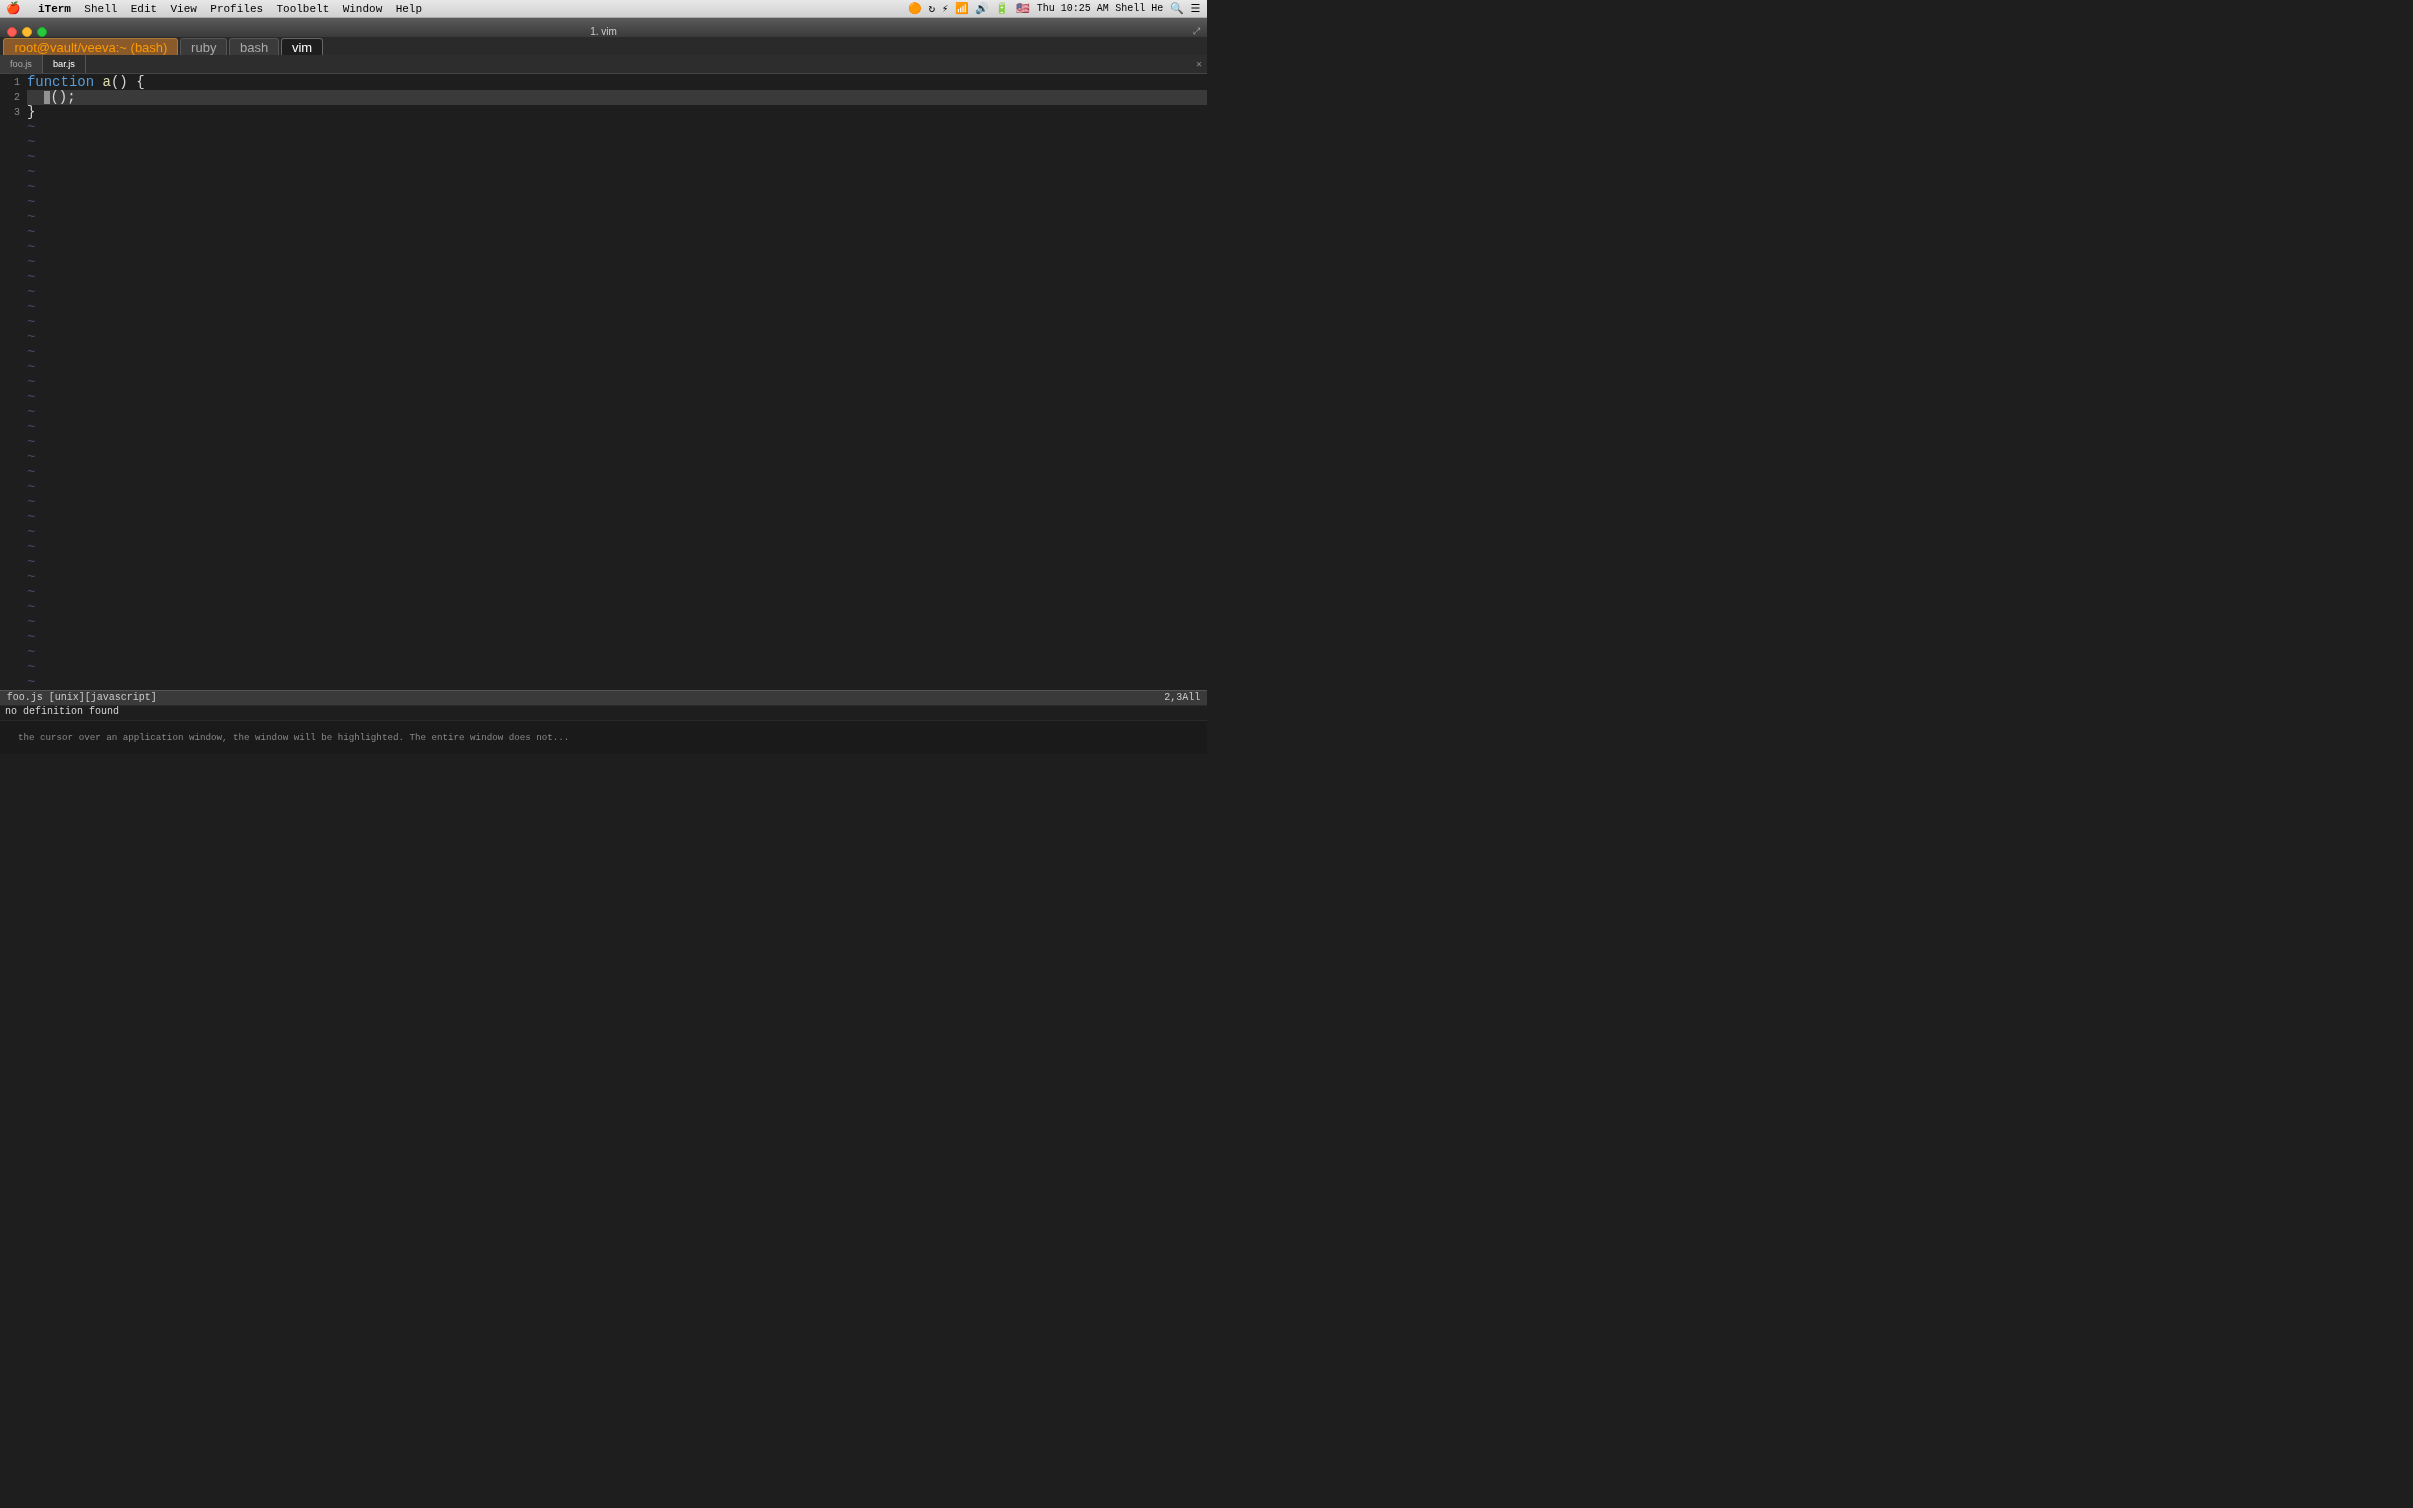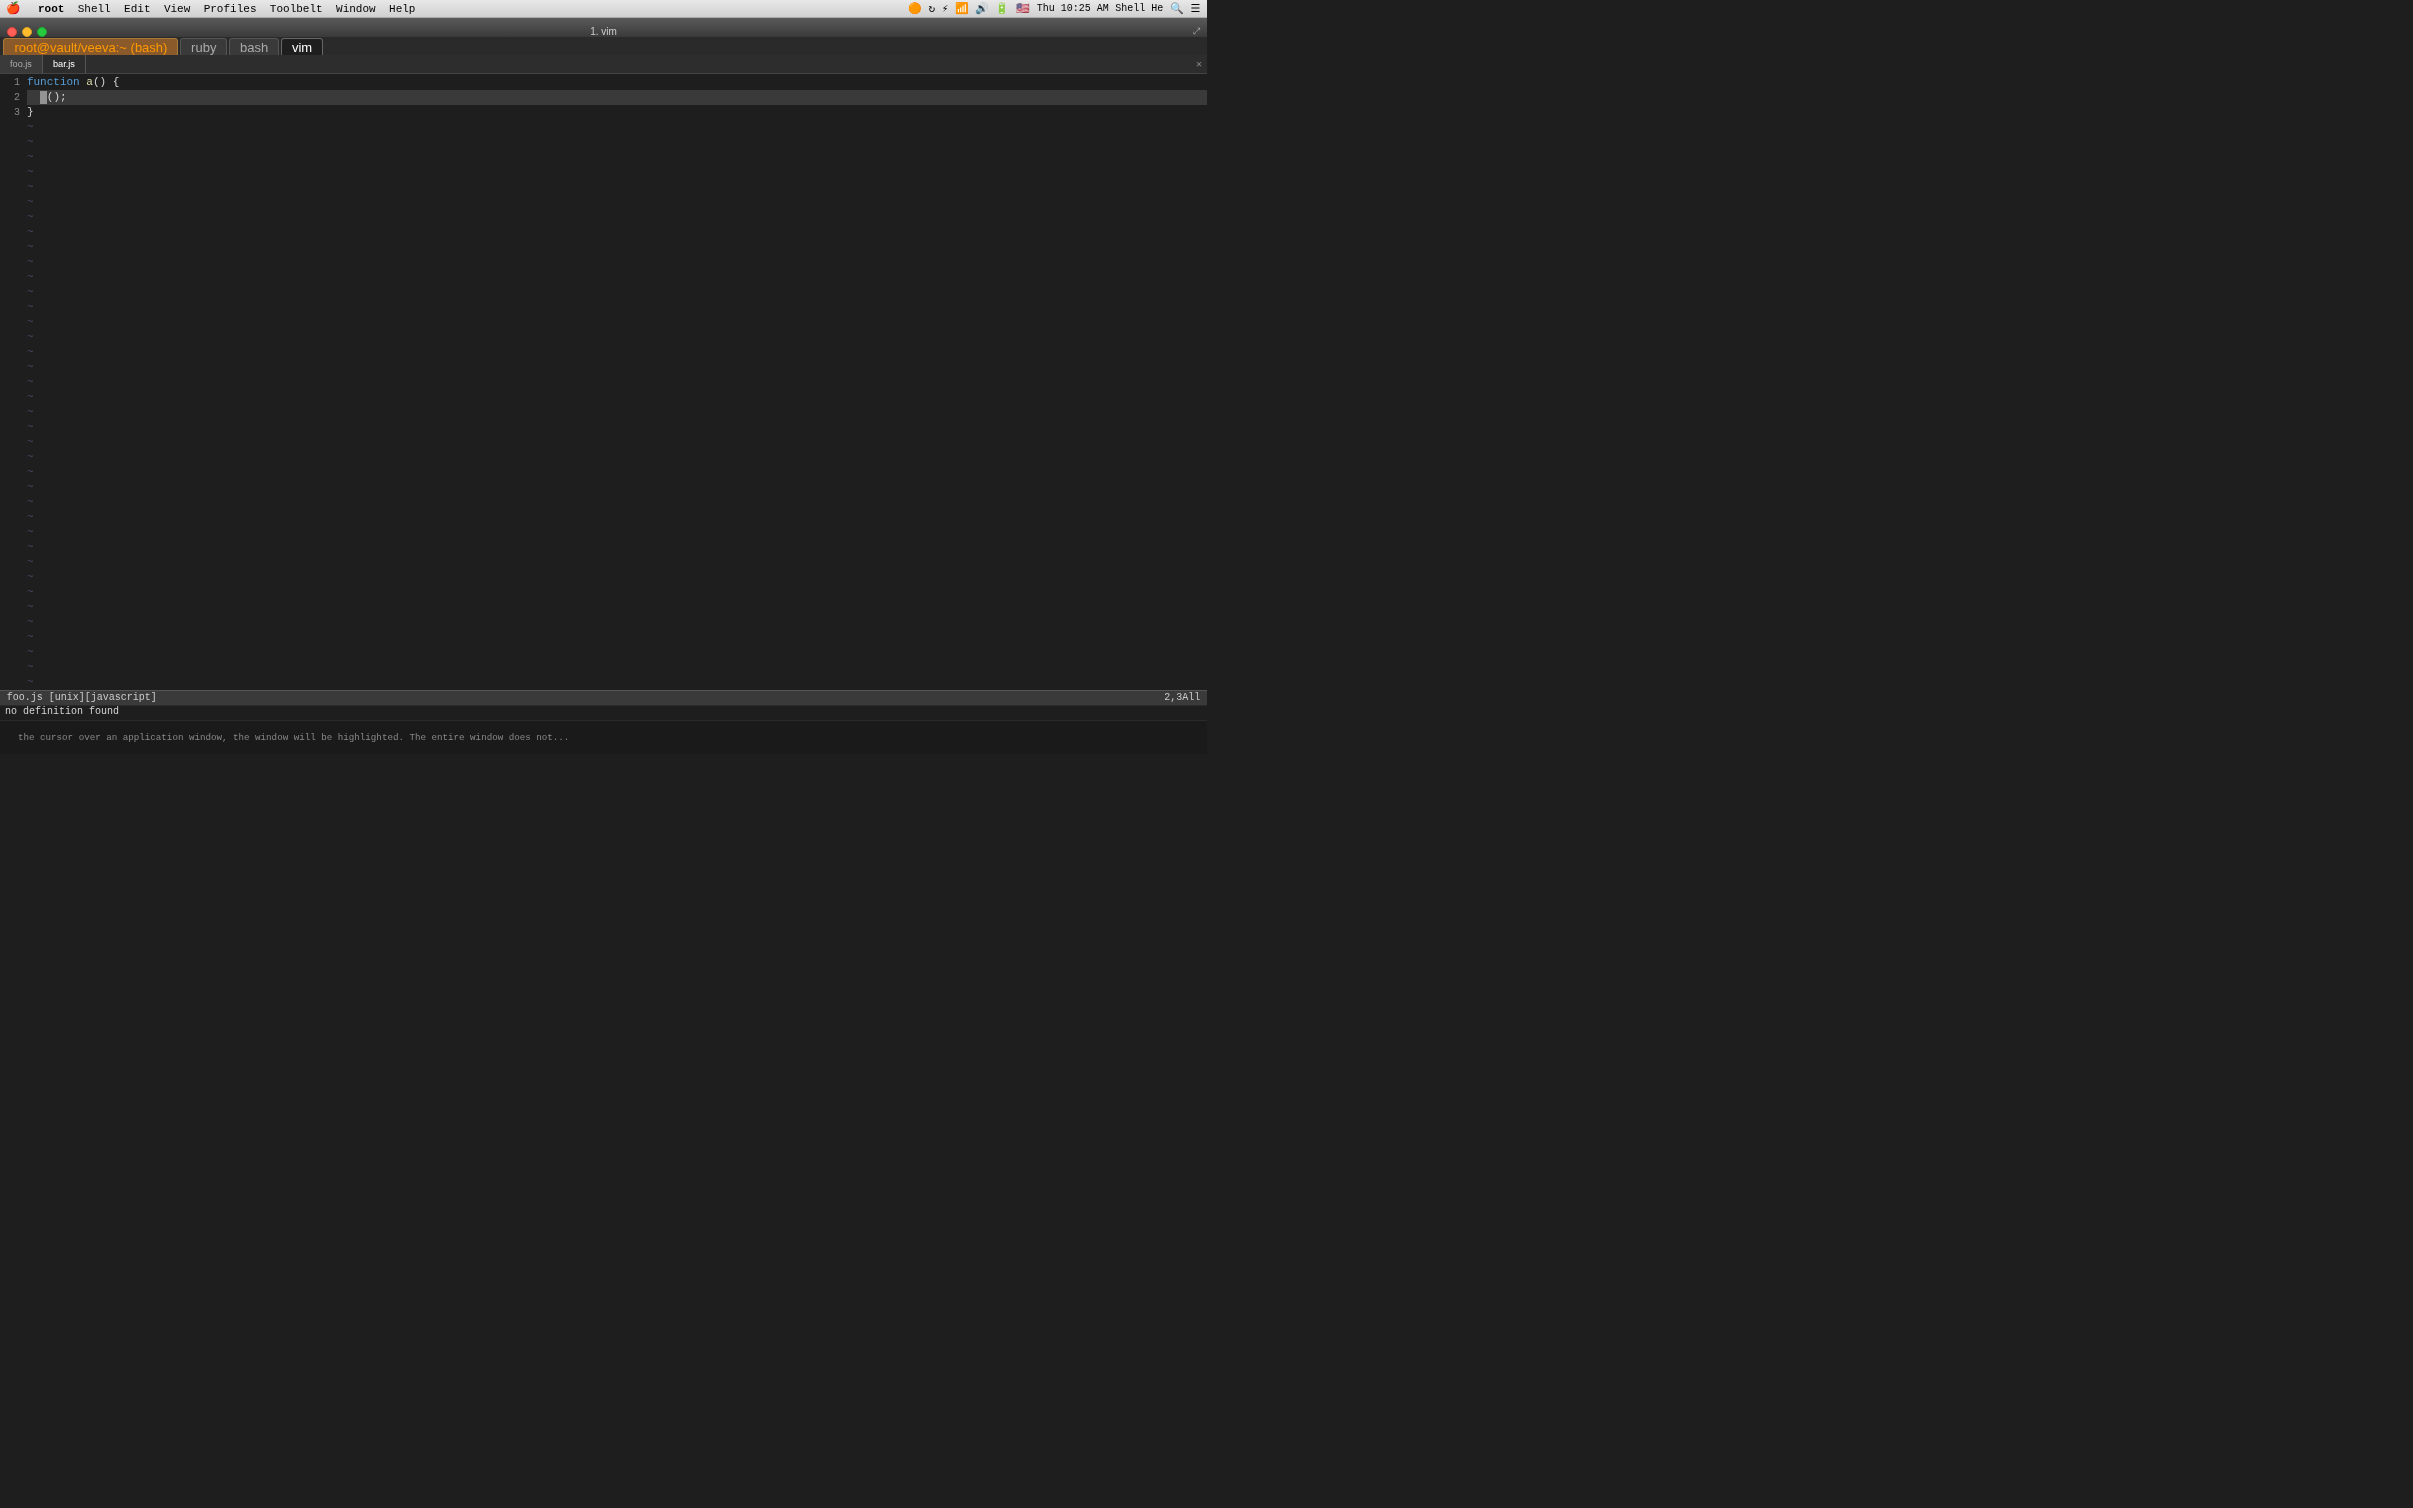--- a/index.html
+++ b/index.html
@@ -213,21 +213,21 @@
       align-items: center;
       justify-content: flex-end;
       color: #888;
       font-size: 10px;
     }
 
     
     #code-content {
       flex: 1;
       color: #d4d4d4;
-      font-size: 11px;
+      font-size: 14px;
       line-height: 15px;
       padding-top: 1.7px;
       padding-left: 3.4px;
       overflow: hidden;
     }
     .code-line {
       height: 15px;
       display: flex;
       align-items: center;
       white-space: pre;
@@ -298,21 +298,21 @@
       font-size: 9.2px;
       color: #888;
       border-top: 0.8px solid #2a2a2a;
     }
   </style>
 </head>
 <body>
 
 <div id="menu-bar">
   <span class="apple-logo">🍎</span>
-  <span class="menu-item app-name">root</span>
+  <span class="menu-item app-name">iTerm</span>
   <span class="menu-item">Shell</span>
   <span class="menu-item">Edit</span>
   <span class="menu-item">View</span>
   <span class="menu-item">Profiles</span>
   <span class="menu-item">Toolbelt</span>
   <span class="menu-item">Window</span>
   <span class="menu-item">Help</span>
   <div class="menu-bar-right">
 
     <span class="menu-bar-icon">🟠</span>

